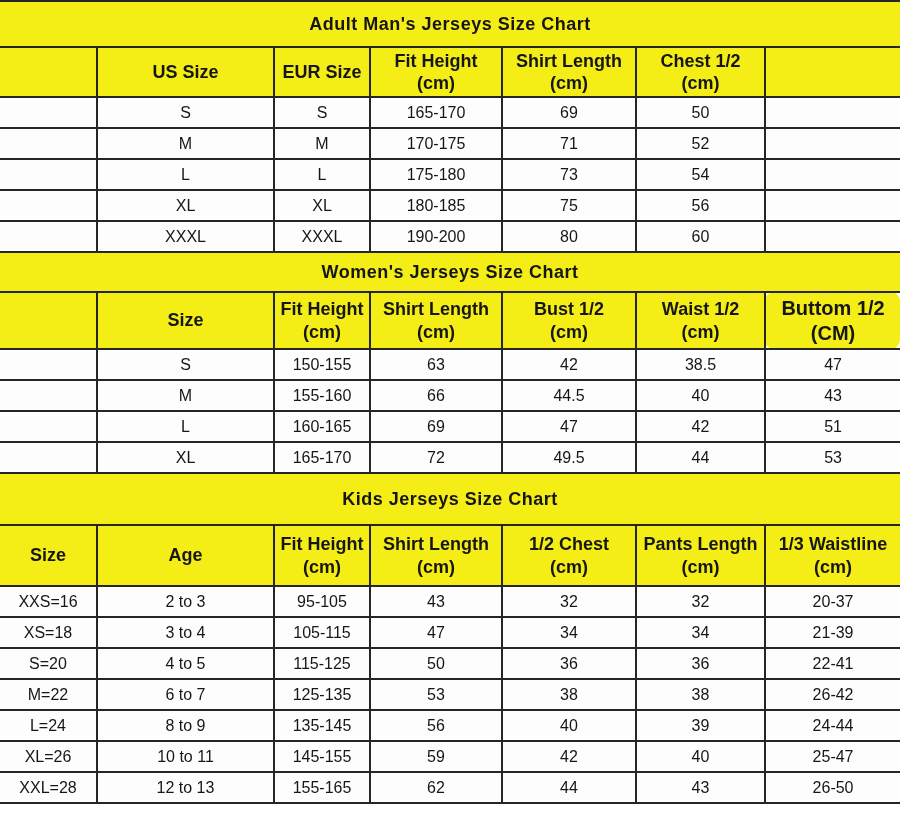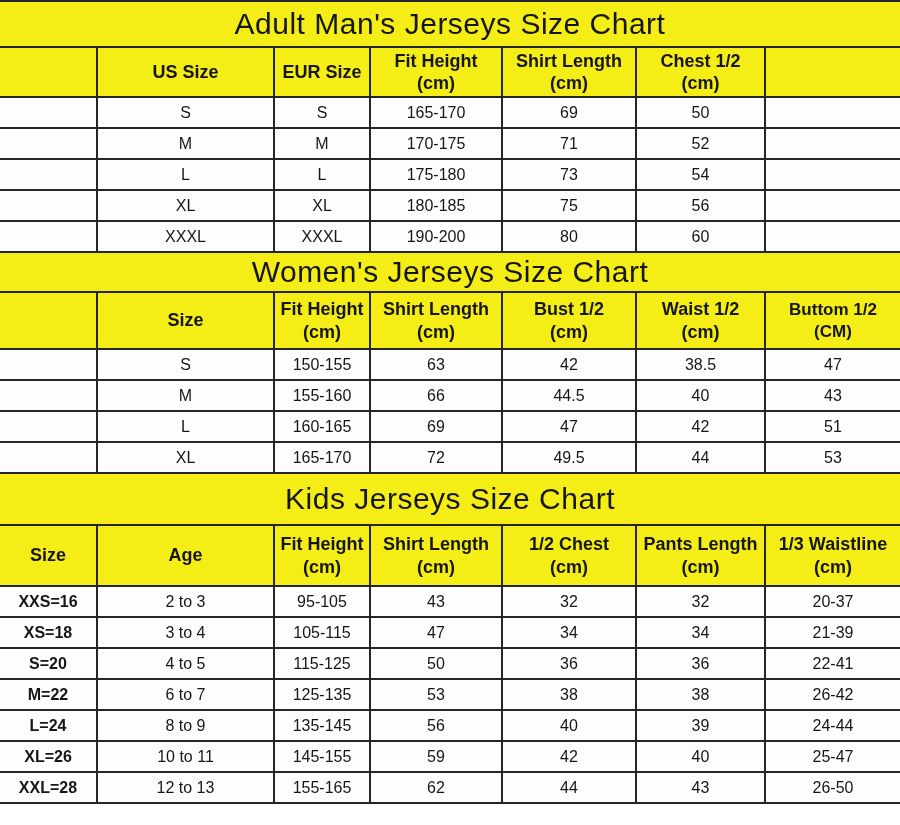--- a/index.html
+++ b/index.html
@@ -26,37 +26,37 @@
     width:900px;
   }
   table.chart + table.chart{margin-top:-2px;}
   td{
     border:2px solid var(--border);
     text-align:center;
     vertical-align:middle;
     overflow:hidden;
     padding:0 2px;
   }
-  td:first-child{border-left:none;font-weight:bold;}
+  td:first-child{border-left:none;}
   td:last-child{border-right:none;}
   td.title{
     background:var(--yellow);
-    font-weight:normal;
-    font-size:30px;
+    font-weight:bold;
+    font-size:18px;
     letter-spacing:0.5px;
     border-left:none;border-right:none;margin-top:36px;
   }
   td.h{
     background:var(--yellow);
     font-weight:bold;
     font-size:18px;
     line-height:1.25;
     white-space:pre-line;
   }
-  td.h.small{font-size:17px;}
+  td.h.small{font-size:20px;border-radius:9px;}
   td.d{
     background:var(--cell-bg);
     font-size:16px;
     line-height:1.1;
   }
   .t1 tr.r-title{height:46px;}
   .t1 tr.r-head{height:50px;margin-top:28px;}
   .t1 tr.r-data{height:31px;}
   .t2 tr.r-title{height:40px;padding-left:10px;}
   .t2 tr.r-head{height:57px;}

